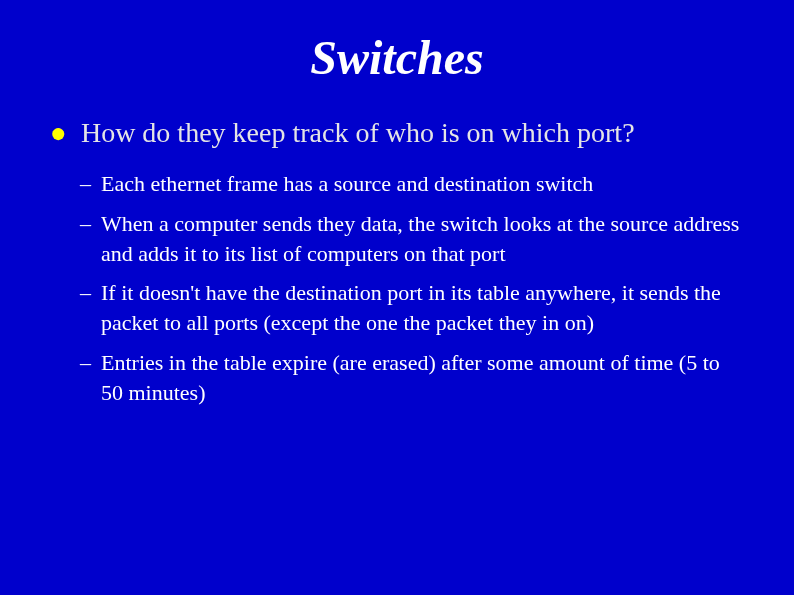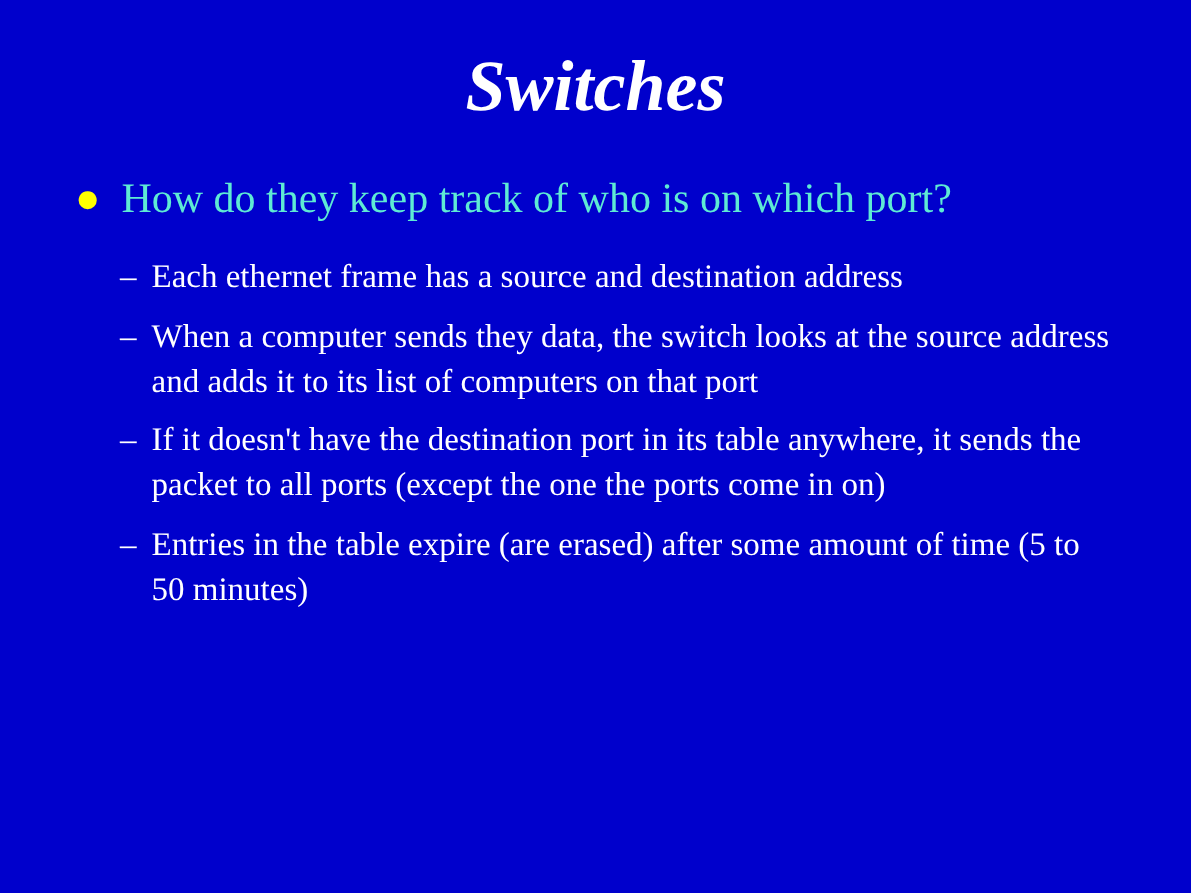--- a/index.html
+++ b/index.html
@@ -48,21 +48,21 @@
     .bullet-dot {
       color: #ffff00;
       font-size: 28px;
       margin-right: 14px;
       margin-top: 2px;
       flex-shrink: 0;
     }
 
     .main-bullet-text {
       font-size: 28px;
-      color: #5eead4;
+      color: #e5e5e5;
       line-height: 1.3;
     }
 
     .sub-bullets {
       margin-left: 30px;
       display: flex;
       flex-direction: column;
       gap: 10px;
     }
 
@@ -94,31 +94,31 @@
 
   <div class="main-bullet">
     <span class="bullet-dot">●</span>
     <span class="main-bullet-text">How do they keep track of who is on which port?</span>
   </div>
 
   <div class="sub-bullets">
 
     <div class="sub-bullet">
       <span class="sub-bullet-dash">–</span>
-      <span class="sub-bullet-text">Each ethernet frame has a source and destination address</span>
+      <span class="sub-bullet-text">Each ethernet frame has a source and destination switch</span>
     </div>
 
     <div class="sub-bullet">
       <span class="sub-bullet-dash">–</span>
       <span class="sub-bullet-text">When a computer sends they data, the switch looks at the source address and adds it to its list of computers on that port</span>
     </div>
 
     <div class="sub-bullet">
       <span class="sub-bullet-dash">–</span>
-      <span class="sub-bullet-text">If it doesn't have the destination port in its table anywhere, it sends the packet to all ports (except the one the ports come in on)</span>
+      <span class="sub-bullet-text">If it doesn't have the destination port in its table anywhere, it sends the packet to all ports (except the one the packet they in on)</span>
     </div>
 
     <div class="sub-bullet">
       <span class="sub-bullet-dash">–</span>
       <span class="sub-bullet-text">Entries in the table expire (are erased) after some amount of time (5 to 50 minutes)</span>
     </div>
 
   </div>
 
 </div>

